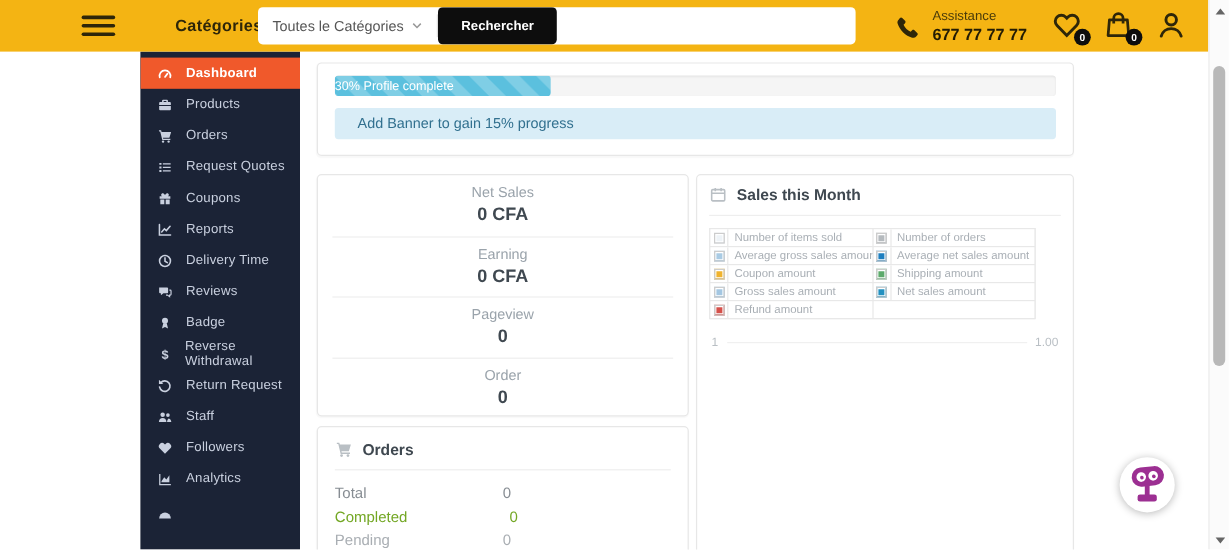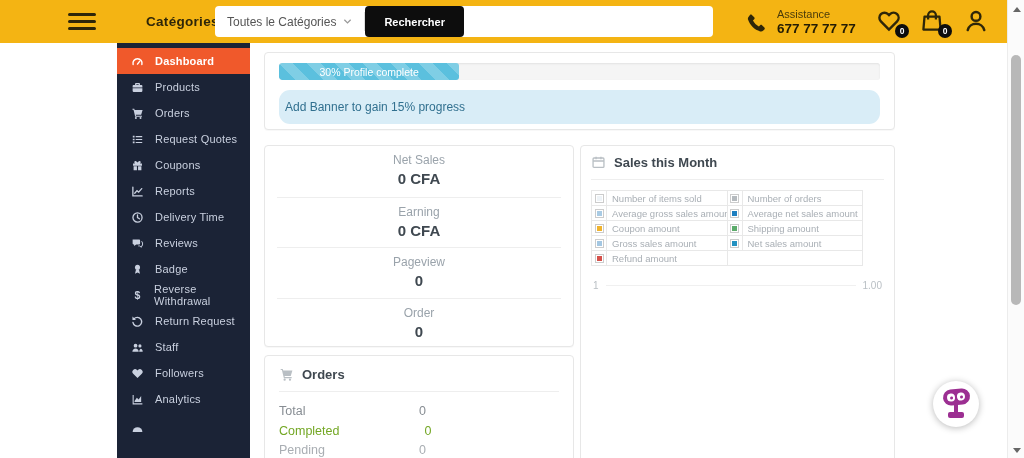--- a/index.html
+++ b/index.html
@@ -39,23 +39,23 @@
   
   .card { position:absolute; background:#fff; border:1px solid #e7e7e7; border-radius:4px; box-shadow:0 1px 1px rgba(0,0,0,.03); }
   .card-profile { left:264px; top:52px; width:631px; height:78px; padding:10px 14px; }
   .card-stats   { left:264px; top:145px; width:310px; height:202px; }
   .card-orders  { left:264px; top:355px; width:310px; height:125px; padding:11px 14px; }
   .card-sales   { left:580px; top:145px; width:315px; height:330px; padding:9px 10px; }
 
   .progress { height:17px; background:#f5f5f5; border-radius:3px; box-shadow:inset 0 1px 2px rgba(0,0,0,.08); overflow:hidden; }
   .progress-fill { height:100%; background-color:#5BC0DE;
     background-image:linear-gradient(45deg, rgba(255,255,255,.22) 25%, transparent 25%, transparent 50%, rgba(255,255,255,.22) 50%, rgba(255,255,255,.22) 75%, transparent 75%);
-    background-size:28px 28px; border-radius:3px; display:flex; align-items:center; justify-content:center;
+    background-size:28px 28px; border-radius:3px; display:flex; align-items:center; justify-content:flex-start;
     color:#fff; font-size:10.5px; white-space:nowrap; }
-  .alert-banner { margin-top:10px; height:34px; background:#D9EDF7; border-radius:11px; display:flex; align-items:center; padding:0 6px; color:#31708F; font-size:12px; cursor:pointer; }
+  .alert-banner { margin-top:10px; height:26px; background:#D9EDF7; border-radius:3px; display:flex; align-items:center; padding:0 19px; color:#31708F; font-size:12px; cursor:pointer; }
 
   .stat-block { height:50.5px; text-align:center; padding-top:7px; }
   .stat-block + .stat-block { border-top:1px solid #eee; margin:0 12px; }
   .stat-block:nth-child(n+2) { margin:0 12px; }
   .stat-label { font-size:12px; color:#9aa3ab; margin-bottom:3px; }
   .stat-value { font-size:15px; font-weight:bold; color:#3f4850; }
 
   .panel-title { display:flex; align-items:center; gap:8px; font-size:13px; font-weight:bold; color:#3f4850; padding-bottom:9px; border-bottom:1px solid #eee; }
   .panel-title svg { width:15px; height:15px; color:#b9bfc4; }
 

